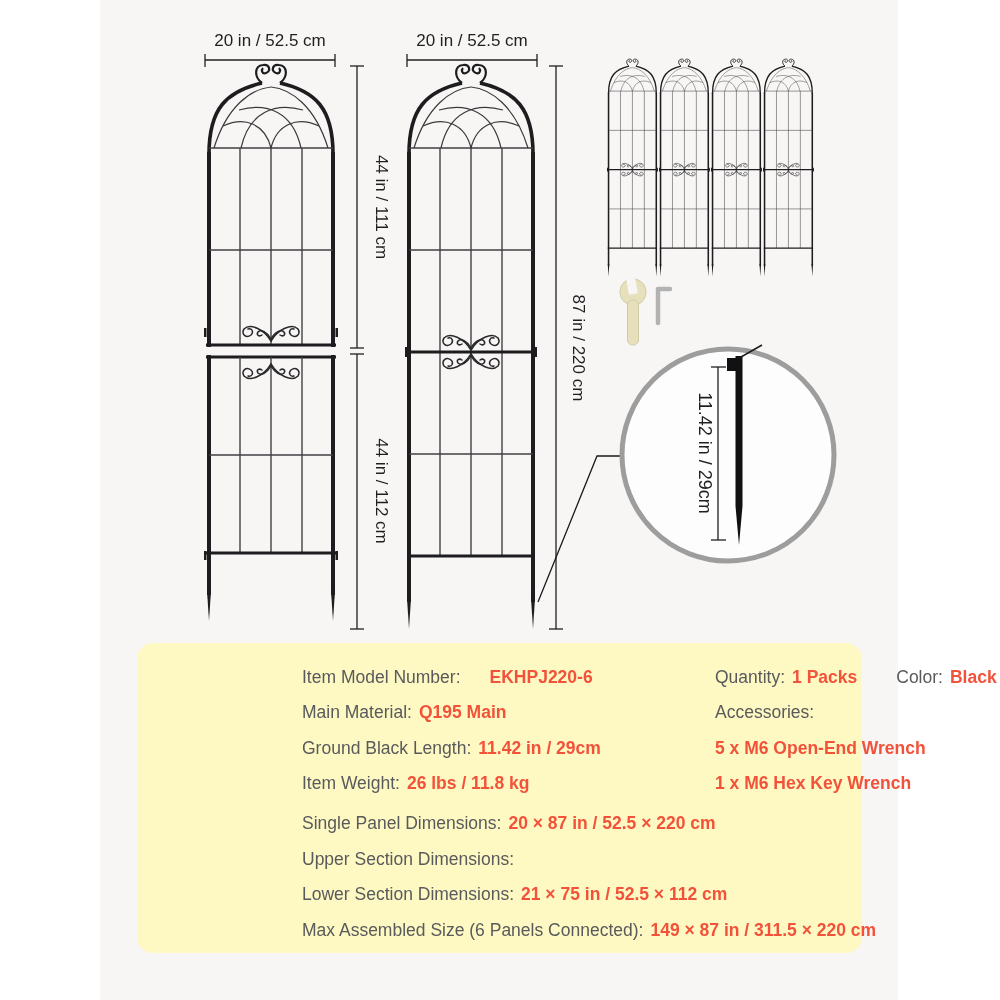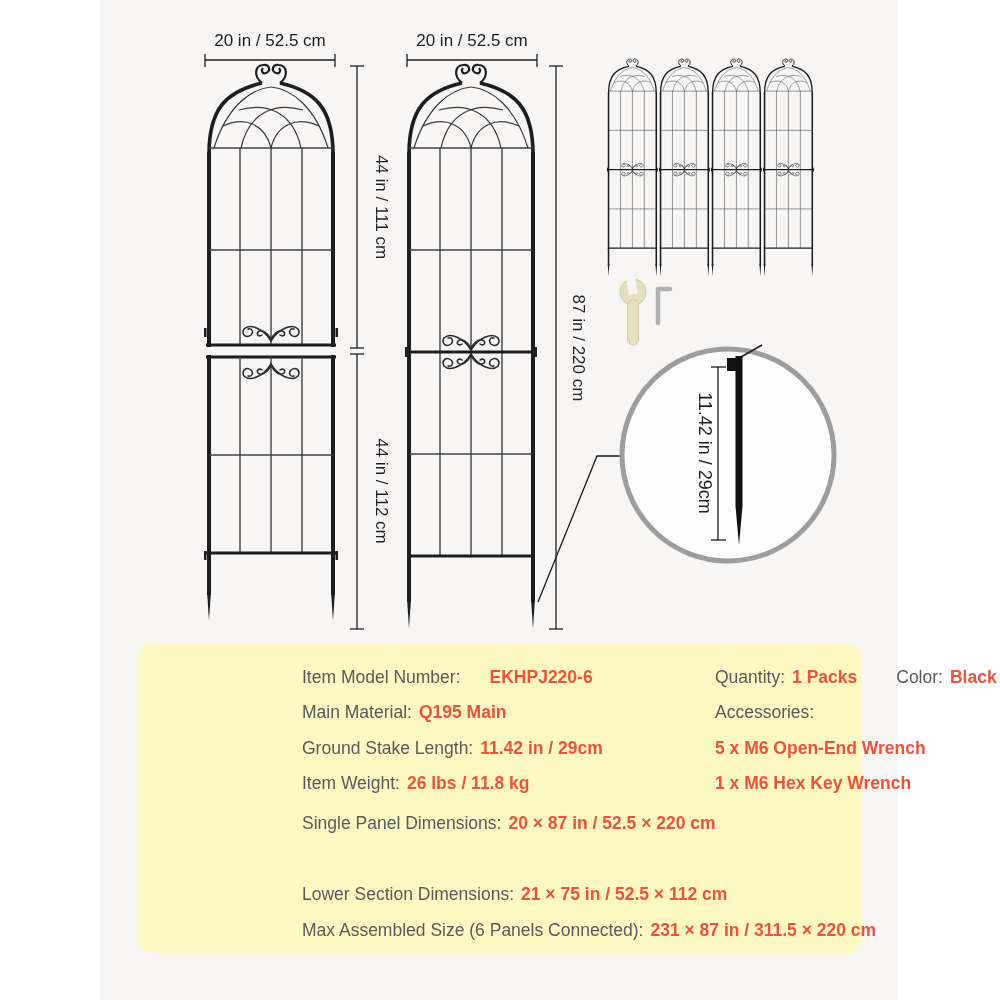--- a/index.html
+++ b/index.html
@@ -193,40 +193,41 @@
 
   <div class="spec-row col-left" style="top:23px">
     <span class="spec-label">Item Model Number:</span>
     <span class="spec-value" style="margin-left:22px">EKHPJ220-6</span>
   </div>
   <div class="spec-row col-left" style="top:58px">
     <span class="spec-label">Main Material:</span>
     <span class="spec-value">Q195 Main</span>
   </div>
   <div class="spec-row col-left" style="top:94px">
-    <span class="spec-label">Ground Stake Length:</span>
+    <span class="spec-label">Ground Black Length:</span>
     <span class="spec-value">11.42 in / 29cm</span>
   </div>
   <div class="spec-row col-left" style="top:129px">
     <span class="spec-label">Item Weight:</span>
     <span class="spec-value">26 lbs / 11.8 kg</span>
   </div>
   <div class="spec-row col-left" style="top:169px">
     <span class="spec-label">Single Panel Dimensions:</span>
     <span class="spec-value">20 × 87 in / 52.5 × 220 cm</span>
   </div>
   <div class="spec-row col-left" style="top:205px">
+    <span class="spec-label">Upper Section Dimensions:</span>
   </div>
   <div class="spec-row col-left" style="top:240px">
     <span class="spec-label">Lower Section Dimensions:</span>
     <span class="spec-value">21 × 75 in / 52.5 × 112 cm</span>
   </div>
   <div class="spec-row col-left" style="top:276px">
     <span class="spec-label">Max Assembled Size (6 Panels Connected):</span>
-    <span class="spec-value">231 × 87 in / 311.5 × 220 cm</span>
+    <span class="spec-value">149 × 87 in / 311.5 × 220 cm</span>
   </div>
 
   <div class="spec-row col-right" style="top:23px">
     <span class="spec-label">Quantity:</span>
     <span class="spec-value">1 Packs</span>
     <span class="spec-label" style="margin-left:32px">Color:</span>
     <span class="spec-value">Black</span>
   </div>
   <div class="spec-row col-right" style="top:58px">
     <span class="spec-label">Accessories:</span>

